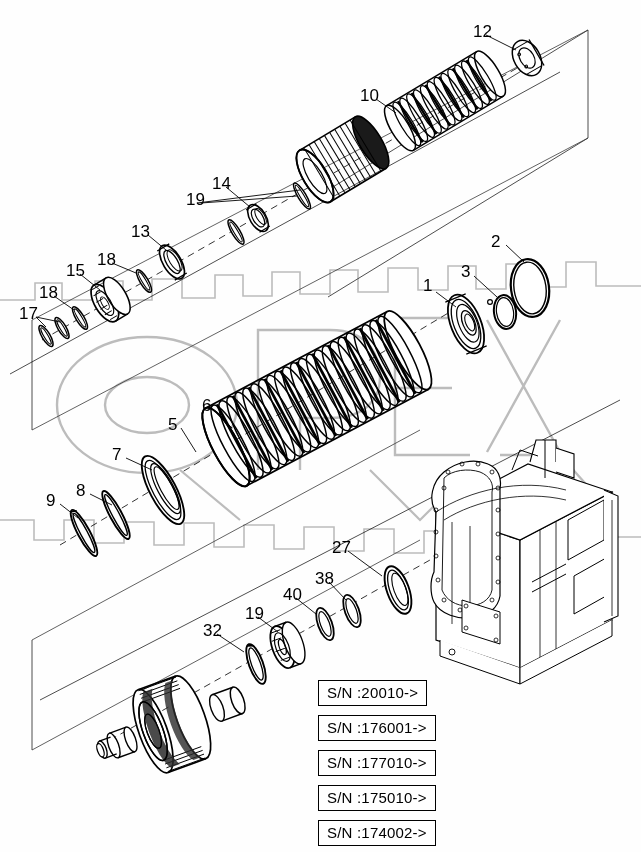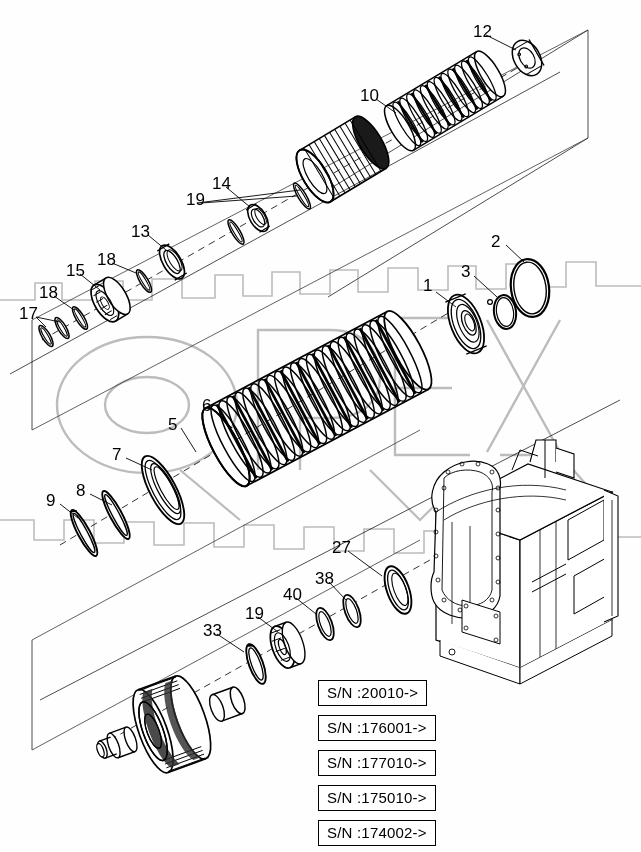--- a/index.html
+++ b/index.html
@@ -474,21 +474,21 @@
   <div class="callout" style="left:131px;top:223px;">13</div>
   <div class="callout" style="left:212px;top:175px;">14</div>
   <div class="callout" style="left:66px;top:262px;">15</div>
   <div class="callout" style="left:19px;top:305px;">17</div>
   <div class="callout" style="left:97px;top:251px;">18</div>
   <div class="callout" style="left:39px;top:284px;">18</div>
   <div class="callout" style="left:245px;top:605px;">19</div>
   <div class="callout" style="left:283px;top:586px;">40</div>
   <div class="callout" style="left:315px;top:570px;">38</div>
   <div class="callout" style="left:332px;top:539px;">27</div>
-  <div class="callout" style="left:203px;top:622px;">33</div>
+  <div class="callout" style="left:203px;top:622px;">32</div>
 
   <div class="sn-box" style="left:318px;top:680px;">S/N :20010-&gt;</div>
   <div class="sn-box" style="left:318px;top:715px;">S/N :176001-&gt;</div>
   <div class="sn-box" style="left:318px;top:750px;">S/N :177010-&gt;</div>
   <div class="sn-box" style="left:318px;top:785px;">S/N :175010-&gt;</div>
   <div class="sn-box" style="left:318px;top:820px;">S/N :174002-&gt;</div>
 
 </div>
 
 </body></html>

